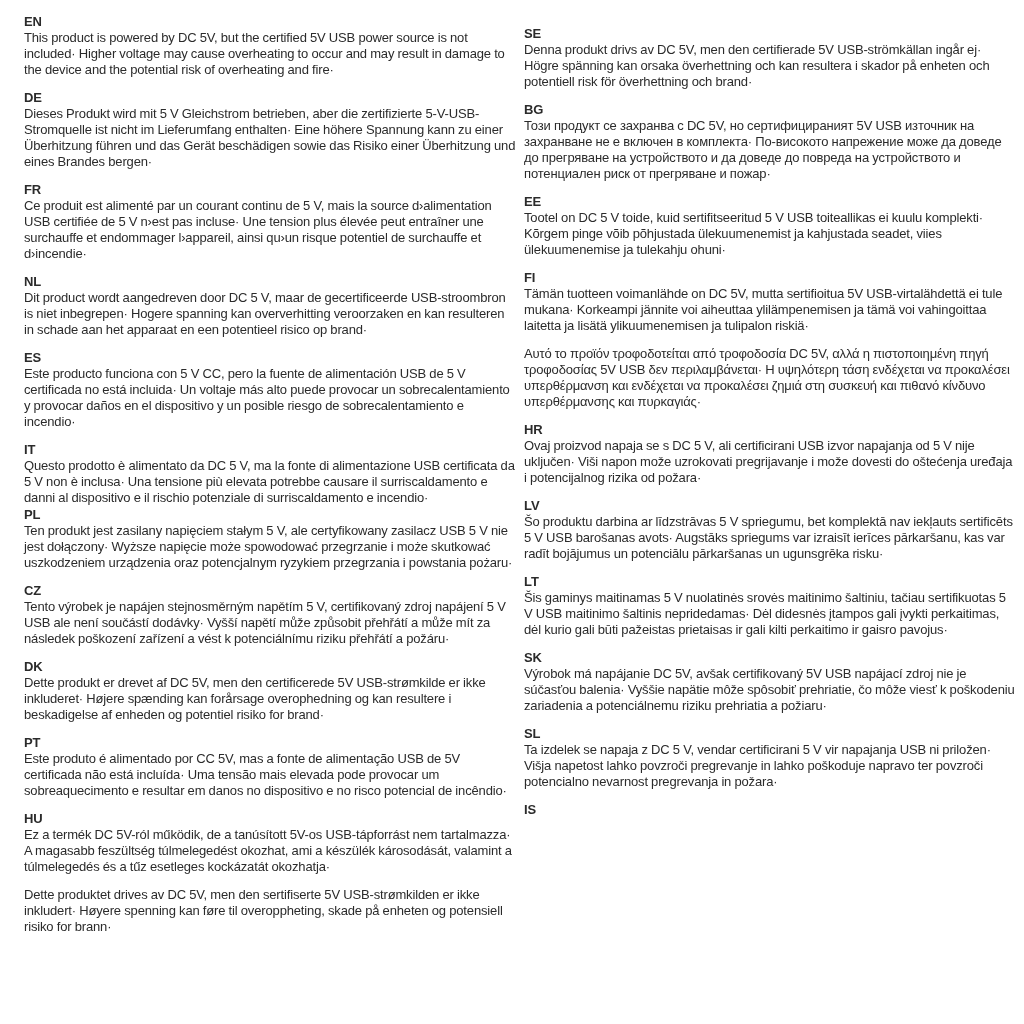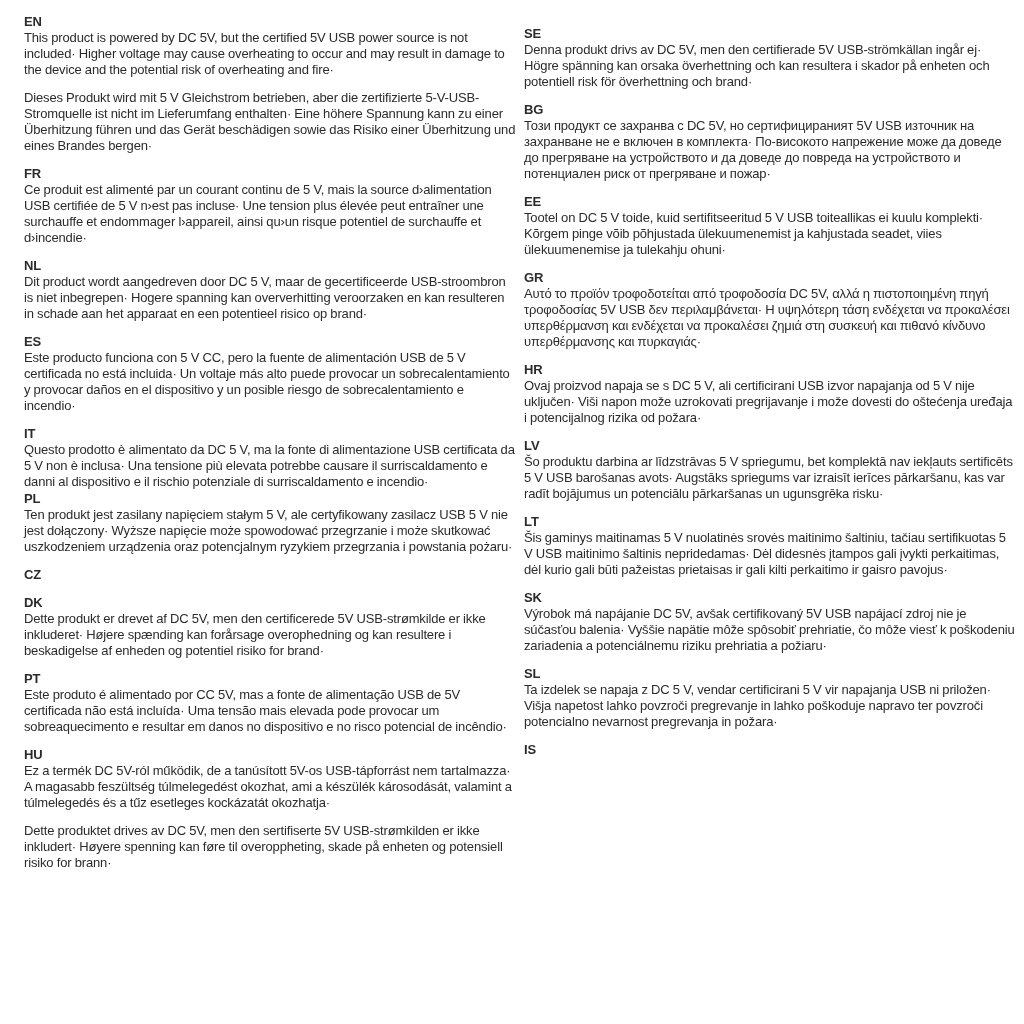--- a/index.html
+++ b/index.html
@@ -31,20 +31,21 @@
 <body>
 
 <div class="page" data-name="warning-document-page">
   <div class="col" data-name="column-left">
   <div class="section" data-name="language-section">
     <div class="code" data-name="language-code-label">EN</div>
     <p class="text" data-name="warning-text">This product is powered by DC 5V, but the certified 5V USB power source is not included· Higher voltage may cause overheating to occur and may result in damage to the device and the potential risk of overheating and fire·</p>
   </div>
 
   <div class="section" data-name="language-section">
+    <div class="code" data-name="language-code-label">DE</div>
     <p class="text" data-name="warning-text">Dieses Produkt wird mit 5 V Gleichstrom betrieben, aber die zertifizierte 5-V-USB-Stromquelle ist nicht im Lieferumfang enthalten· Eine höhere Spannung kann zu einer Überhitzung führen und das Gerät beschädigen sowie das Risiko einer Überhitzung und eines Brandes bergen·</p>
   </div>
 
   <div class="section" data-name="language-section">
     <div class="code" data-name="language-code-label">FR</div>
     <p class="text" data-name="warning-text">Ce produit est alimenté par un courant continu de 5 V, mais la source d›alimentation USB certifiée de 5 V n›est pas incluse· Une tension plus élevée peut entraîner une surchauffe et endommager l›appareil, ainsi qu›un risque potentiel de surchauffe et d›incendie·</p>
   </div>
 
   <div class="section" data-name="language-section">
     <div class="code" data-name="language-code-label">NL</div>
@@ -61,20 +62,21 @@
     <p class="text" data-name="warning-text">Questo prodotto è alimentato da DC 5 V, ma la fonte di alimentazione USB certificata da 5 V non è inclusa· Una tensione più elevata potrebbe causare il surriscaldamento e danni al dispositivo e il rischio potenziale di surriscaldamento e incendio·</p>
   </div>
 
   <div class="section" data-name="language-section">
     <div class="code" data-name="language-code-label">PL</div>
     <p class="text" data-name="warning-text">Ten produkt jest zasilany napięciem stałym 5 V, ale certyfikowany zasilacz USB 5 V nie jest dołączony· Wyższe napięcie może spowodować przegrzanie i może skutkować uszkodzeniem urządzenia oraz potencjalnym ryzykiem przegrzania i powstania pożaru·</p>
   </div>
 
   <div class="section" data-name="language-section">
     <div class="code" data-name="language-code-label">CZ</div>
+    <p class="text" data-name="warning-text">Tento výrobek je napájen stejnosměrným napětím 5 V, certifikovaný zdroj napájení 5 V USB ale není součástí dodávky· Vyšší napětí může způsobit přehřátí a může mít za následek poškození zařízení a vést k potenciálnímu riziku přehřátí a požáru·</p>
   </div>
 
   <div class="section" data-name="language-section">
     <div class="code" data-name="language-code-label">DK</div>
     <p class="text" data-name="warning-text">Dette produkt er drevet af DC 5V, men den certificerede 5V USB-strømkilde er ikke inkluderet· Højere spænding kan forårsage overophedning og kan resultere i beskadigelse af enheden og potentiel risiko for brand·</p>
   </div>
 
   <div class="section" data-name="language-section">
     <div class="code" data-name="language-code-label">PT</div>
     <p class="text" data-name="warning-text">Este produto é alimentado por CC 5V, mas a fonte de alimentação USB de 5V certificada não está incluída· Uma tensão mais elevada pode provocar um sobreaquecimento e resultar em danos no dispositivo e no risco potencial de incêndio·</p>
@@ -101,23 +103,26 @@
   <div class="section" data-name="language-section">
     <div class="code" data-name="language-code-label">BG</div>
     <p class="text" data-name="warning-text">Този продукт се захранва с DC 5V, но сертифицираният 5V USB източник на захранване не е включен в комплекта· По-високото напрежение може да доведе до прегряване на устройството и да доведе до повреда на устройството и потенциален риск от прегряване и пожар·</p>
   </div>
 
   <div class="section" data-name="language-section">
     <div class="code" data-name="language-code-label">EE</div>
     <p class="text" data-name="warning-text">Tootel on DC 5 V toide, kuid sertifitseeritud 5 V USB toiteallikas ei kuulu komplekti· Kõrgem pinge võib põhjustada ülekuumenemist ja kahjustada seadet, viies ülekuumenemise ja tulekahju ohuni·</p>
   </div>
 
+  <div class="section" data-name="language-section">
+    <div class="code" data-name="language-code-label">FI</div>
+    <p class="text" data-name="warning-text">Tämän tuotteen voimanlähde on DC 5V, mutta sertifioitua 5V USB-virtalähdettä ei tule mukana· Korkeampi jännite voi aiheuttaa ylilämpenemisen ja tämä voi vahingoittaa laitetta ja lisätä ylikuumenemisen ja tulipalon riskiä·</p>
+  </div>
 
   <div class="section" data-name="language-section">
-    <div class="code" data-name="language-code-label">GR</div>
     <p class="text" data-name="warning-text">Αυτό το προϊόν τροφοδοτείται από τροφοδοσία DC 5V, αλλά η πιστοποιημένη πηγή τροφοδοσίας 5V USB δεν περιλαμβάνεται· Η υψηλότερη τάση ενδέχεται να προκαλέσει υπερθέρμανση και ενδέχεται να προκαλέσει ζημιά στη συσκευή και πιθανό κίνδυνο υπερθέρμανσης και πυρκαγιάς·</p>
   </div>
 
   <div class="section" data-name="language-section">
     <div class="code" data-name="language-code-label">HR</div>
     <p class="text" data-name="warning-text">Ovaj proizvod napaja se s DC 5 V, ali certificirani USB izvor napajanja od 5 V nije uključen· Viši napon može uzrokovati pregrijavanje i može dovesti do oštećenja uređaja i potencijalnog rizika od požara·</p>
   </div>
 
   <div class="section" data-name="language-section">
     <div class="code" data-name="language-code-label">LV</div>

